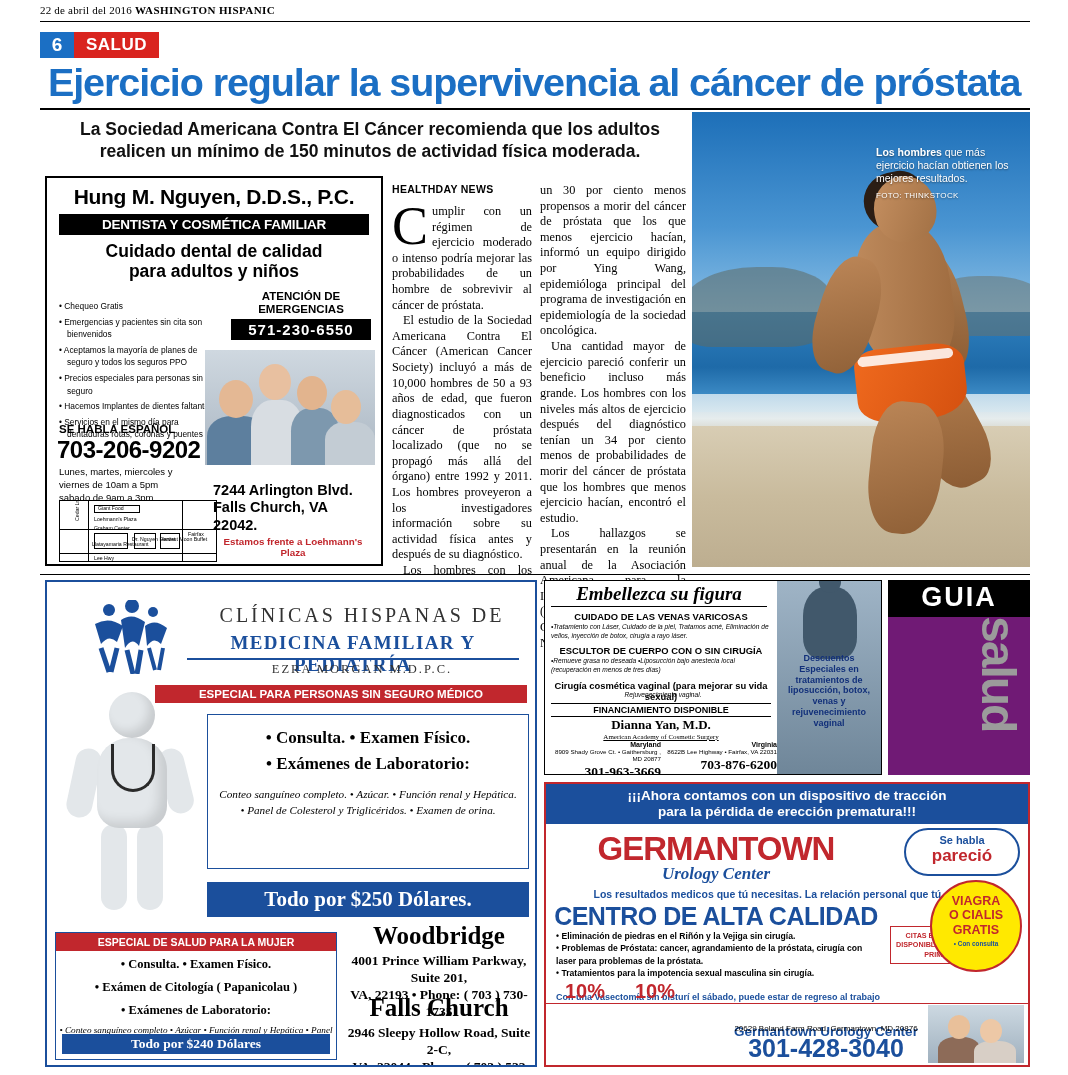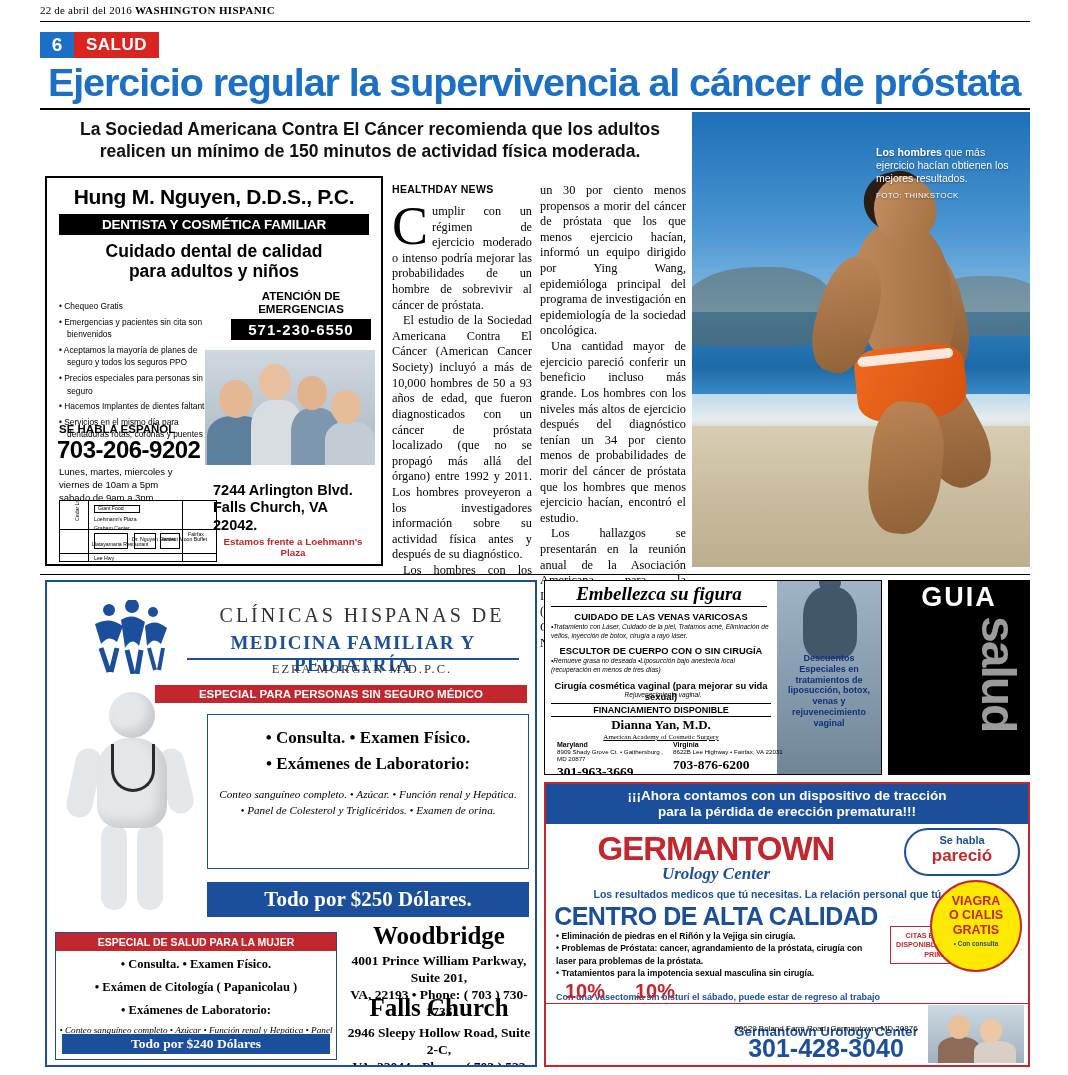--- a/index.html
+++ b/index.html
@@ -282,42 +282,42 @@
     position:absolute; left:6px; top:122px; width:220px; text-align:center;
     font-family:"Liberation Sans", sans-serif; font-weight:bold; font-size:9px;
     border-top:1px solid #000; border-bottom:1px solid #000; padding:1px 0;
   }
   .emb-doc {
     position:absolute; left:6px; top:136px; width:220px; text-align:center;
     font-family:"Liberation Serif", serif; font-weight:bold; font-size:13px;
   }
   .emb-doc small { display:block; font-weight:normal; font-size:7px;text-decoration:underline; }
   .emb-states {
-    position:absolute; left:12px; top:160px; width:232px; display:flex;
-    font-family:"Liberation Sans", sans-serif; font-size:6.2px; text-align:left;
+    position:absolute; left:0; top:160px; width:232px; display:flex;
+    font-family:"Liberation Sans", sans-serif; font-size:6.2px; text-align:right;
   }
   .emb-states > div { flex:1; }
   .emb-states b { display:block; font-size:7px; }
   .emb-states .ph { font-family:"Liberation Serif", serif; font-weight:bold; font-size:13.5px; margin-top:2px; }
   .emb-right {
     position:absolute; right:0; top:0; width:104px; height:100%;
     background:linear-gradient(#9fb4c6,#6f8699);
   }
   .emb-right .silh {
     position:absolute; left:26px; top:6px; width:54px; height:72px; background:#41586b; border-radius:40% 40% 30% 30%;
   }
   .emb-right .silh:before { content:""; position:absolute; left:16px; top:-16px; width:22px; height:22px; background:#41586b; border-radius:50%; }
   .emb-right .txt {
     position:absolute; left:2px; top:72px; width:100px; text-align:center; color:#12307a;
     font-family:"Liberation Sans", sans-serif; font-weight:bold; font-size:9px; line-height:1.2;
   }
 
   
   .guia {
-    position:absolute; left:888px; top:580px; width:142px; height:195px; background:#000000; overflow:hidden;
+    position:absolute; left:888px; top:580px; width:142px; height:195px; background:#701a75; overflow:hidden;
   }
   .guia .bar { background:#000; color:#fff; text-align:center; font-family:"Liberation Sans", sans-serif;
     font-weight:bold; font-size:27px; letter-spacing:2px; padding:2px 0 4px; }
   .guia .vert {
     position:absolute; right:4px; top:36px;
     font-family:"Liberation Sans", sans-serif; font-weight:bold; font-size:48px; color:#9b9b9b;
     writing-mode:vertical-rl; letter-spacing:-2px;
   }
 
   

